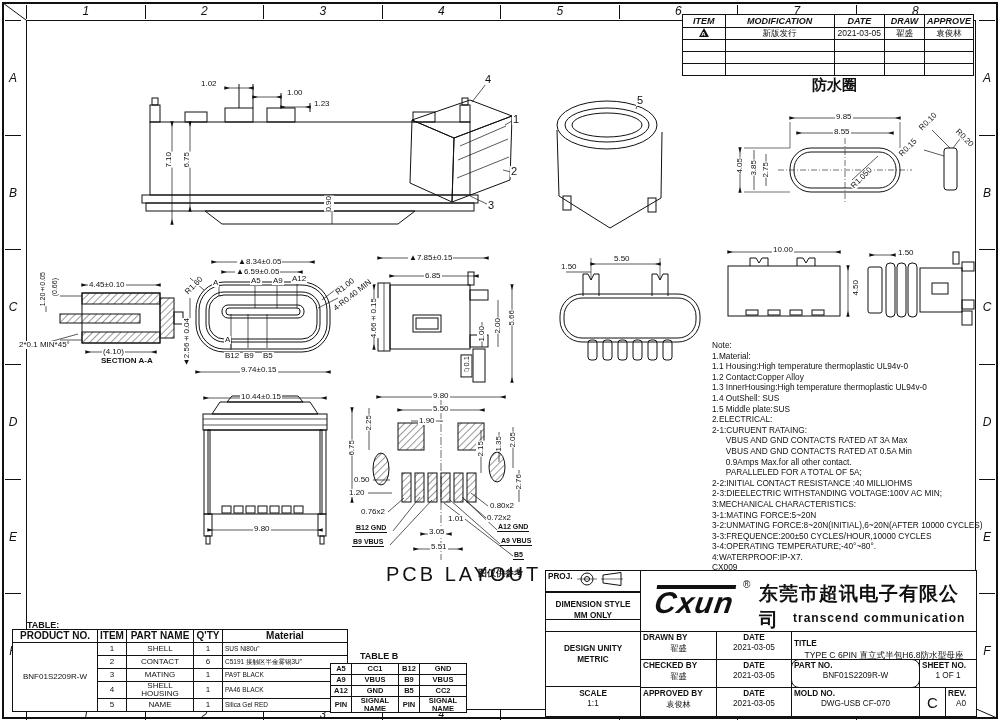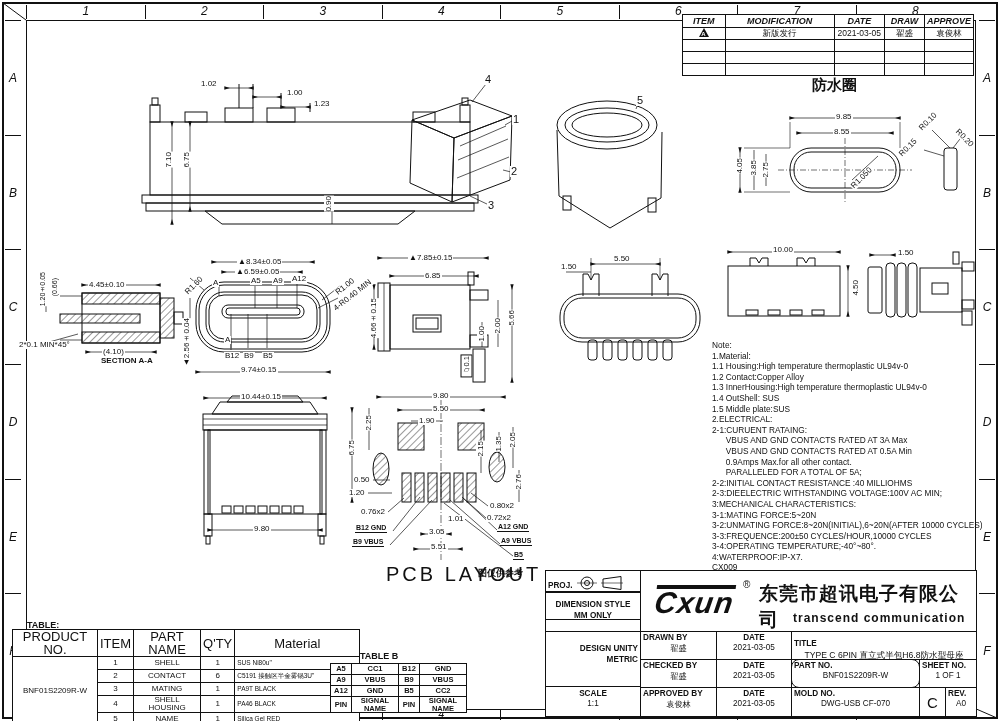--- a/index.html
+++ b/index.html
@@ -38,21 +38,21 @@
   #rev{position:absolute;left:682px;top:14px;width:292px;z-index:5;border-collapse:collapse;background:#fff;}
   #rev td{border:1px solid #111;font-size:8.5px;height:11px;padding:0 2px;text-align:center;line-height:1;}
   #rev tr.h td{font-weight:bold;font-style:italic;font-size:9px;height:12px;}
   .tri{display:inline-block;width:0;height:0;border-left:5px solid transparent;border-right:5px solid transparent;border-bottom:9px solid #111;position:relative;}
   .tri span{position:absolute;left:-2.5px;top:2.5px;font-size:6px;color:#fff;font-weight:bold;}
   
   .blk{position:absolute;z-index:5;background:#fff;}
   #tblabel{left:27px;top:620px;font-size:9px;font-weight:bold;}
   #parts{left:12px;top:629px;border-collapse:collapse;}
   #parts td{border:1px solid #111;font-size:8px;padding:0 2px;height:12px;text-align:center;line-height:1;}
-  #parts tr.h td{font-weight:normal;font-size:13px;}
+  #parts tr.h td{font-weight:bold;font-size:10px;}
   #parts td.mat{font-size:6.5px;text-align:left;}
   
   #tbl-b-label{left:360px;top:651px;font-size:9px;font-weight:bold;}
   #tableb{left:330px;top:663px;border-collapse:collapse;}
   #tableb td{border:1px solid #111;font-size:7.5px;font-weight:bold;height:10px;padding:0 2px;text-align:center;line-height:1;}
   
   #tol{left:450px;top:628px;width:95px;height:86px;border:1px solid #111;}
   #tol .hd{font-size:8.2px;font-weight:bold;text-align:center;line-height:11px;border-bottom:1px solid #111;padding:1px 0;}
   #tol .row{display:flex;border-bottom:1px solid #111;height:16px;}
   #tol .row:last-child{border-bottom:none;}
@@ -542,37 +542,37 @@
       <td>SIGNAL NAME</td>
       <td>PIN</td>
       <td>SIGNAL NAME</td>
     </tr>
   </tbody>
     </table>
 
 
   <div class="blk" id="tb">
 
-    <div class="cell" style="left:-1px;top:-1px;width:96px;height:22px;display:flex;align-items:flex-end;">
+    <div class="cell" style="left:-1px;top:-1px;width:96px;height:22px;display:flex;align-items:flex-start;">
       <span class="lab">PROJ.</span>
       <svg width="52" height="16" style="position:static">
         <g stroke="#111" fill="none" stroke-width="1">
           <circle cx="12" cy="8" r="6"></circle>
             <circle cx="12" cy="8" r="2.5"></circle>
           <line x1="2" y1="8" x2="22" y2="8" stroke-width="0.6"></line>
           <path d="M28 4 L46 1.5 L46 14.5 L28 12 Z"></path>
           <line x1="26" y1="8" x2="48" y2="8" stroke-width="0.6"></line>
         </g>
       </svg>
     </div>
     <div class="cell" style="left:-1px;top:21px;width:96px;height:28px;text-align:center;">
       <div class="lab" style="padding-top:7px">DIMENSION STYLE</div>
       <div class="lab">MM ONLY</div>
     </div>
-    <div class="cell" style="left:-1px;top:60px;width:96px;height:56px;text-align:right;">
+    <div class="cell" style="left:-1px;top:60px;width:96px;height:56px;text-align:center;">
       <div class="lab" style="padding-top:12px">DESIGN UNITY</div>
       <div class="lab">METRIC</div>
     </div>
     <div class="cell" style="left:-1px;top:115px;width:96px;height:31px;text-align:center;">
       <div class="lab" style="padding-top:2px">SCALE</div>
       <div class="val">1:1</div>
     </div>
 
     <div class="cell" style="left:94px;top:-1px;width:337px;height:62px;">
       <span class="logo" style="position:absolute;left:14px;top:14px;">Cxun</span>

